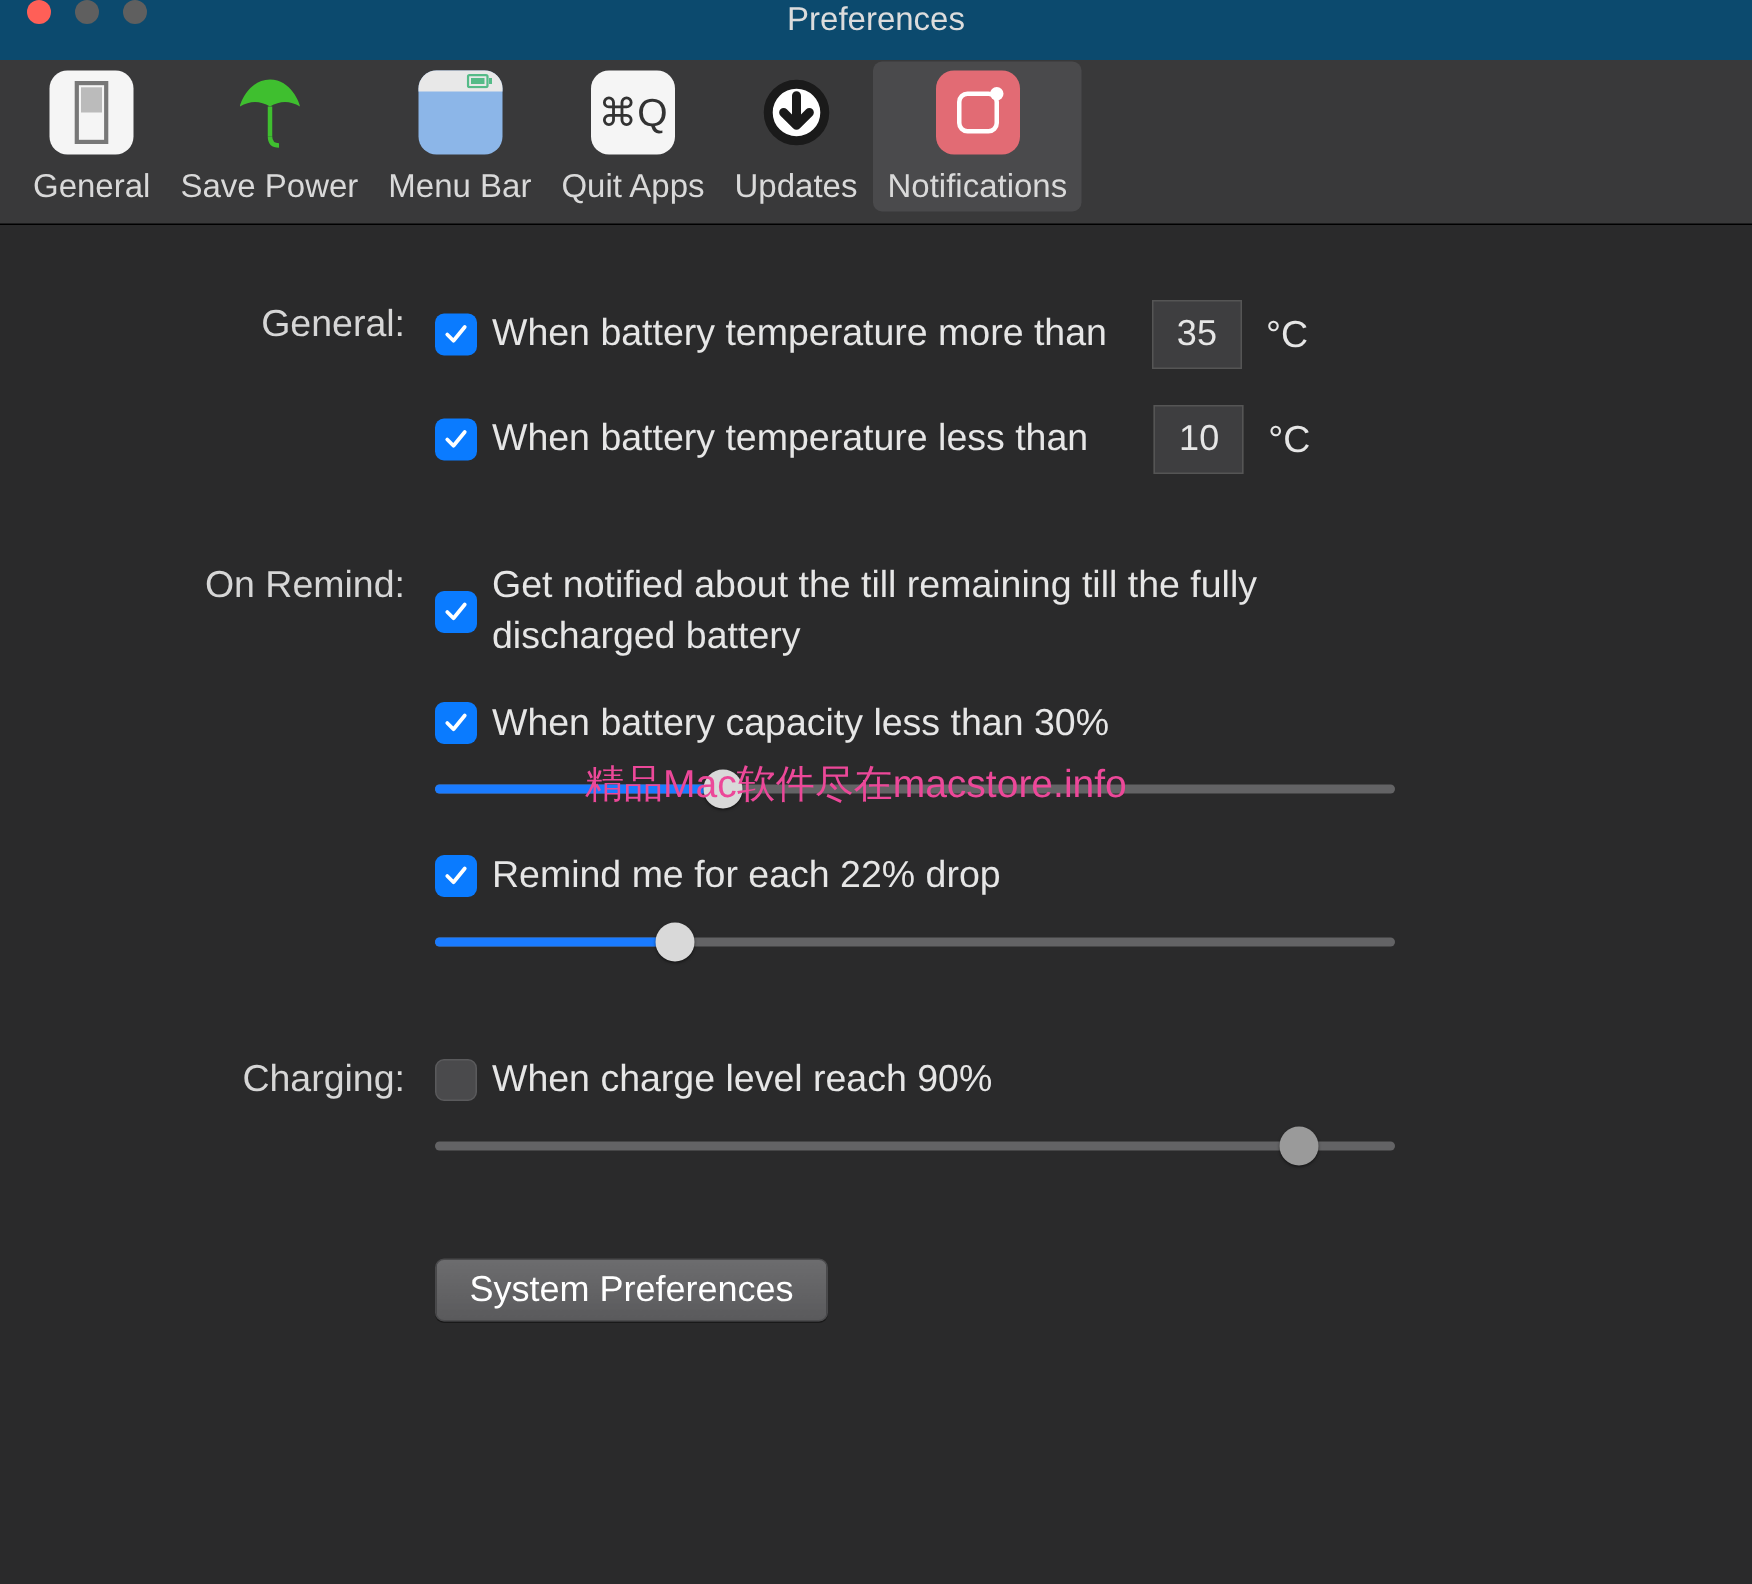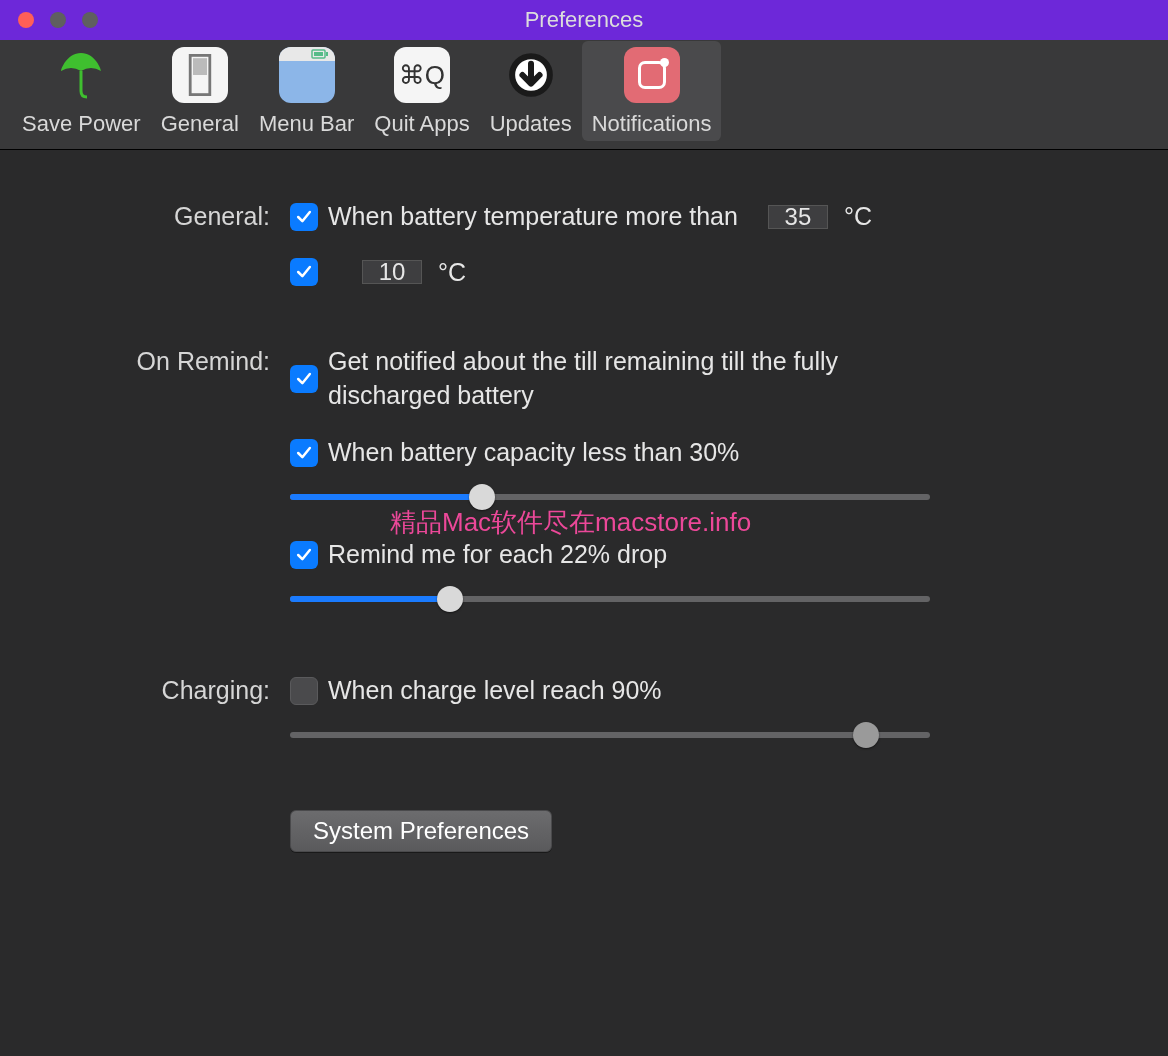--- a/index.html
+++ b/index.html
@@ -1,37 +1,37 @@
 <!DOCTYPE html>
 <html><head>
 <meta charset="utf-8">
 <style>
   * { box-sizing: border-box; margin: 0; padding: 0; }
   html, body { width: 1168px; height: 1056px; font-family: -apple-system, "Helvetica Neue", Arial, sans-serif; }
   body { background:#2a2a2b; color:#e6e6e6; font-size:24px; -webkit-font-smoothing:antialiased; }
-  .titlebar { height:40px; display:flex; align-items:center; padding-left:18px; gap:16px; background:#6d28d9; position:relative; }
+  .titlebar { height:40px; display:flex; padding-left:18px; gap:16px; background:#0c4a6e; position:relative; }
   .titlebar .dot { width:16px; height:16px; border-radius:50%; }
   .title-text { position:absolute; left:50%; transform:translateX(-50%); color:#dcdcdc; font-size:22px; }
   .toolbar { height:110px; background:#39393a; display:flex; align-items:flex-end; padding:0 12px 8px; border-bottom:1px solid #000; }
   .tool-item { display:flex; flex-direction:column; align-items:center; padding:6px 10px 4px; border-radius:6px; cursor:default; }
   .tool-item.active { background:#4a4a4c; }
   .tool-icon { width:56px; height:56px; border-radius:12px; display:flex; align-items:center; justify-content:center; margin-bottom:8px; }
   .tool-label { font-size:22px; color:#d9d9d9; white-space:nowrap; }
   .content { padding:50px 60px; }
   .row { display:flex; margin-bottom:18px; }
   .section-spacer { height:40px; }
   .label-col { width:230px; text-align:right; padding-right:20px; color:#d6d6d6; font-size:25px; padding-top:2px; }
   .ctrl-col { flex:1; display:flex; flex-direction:column; gap:24px; }
   .line { display:flex; align-items:center; gap:10px; flex-wrap:wrap; }
   .checkbox { width:28px; height:28px; border-radius:6px; display:flex; align-items:center; justify-content:center; flex-shrink:0; }
   .checkbox.checked { background:#0a7bff; }
   .checkbox.unchecked { background:#4a4a4c; border:1px solid #5a5a5c; }
   .checkbox svg { width:20px; height:20px; }
   .cb-label { color:#e6e6e6; font-size:25px; line-height:1.35; max-width:640px; }
-  .num-input { width:60px; height:24px; background:#3e3e40; border:1px solid #555; color:#e6e6e6; font-size:24px; text-align:center; }
+  .num-input { width:60px; height:46px; background:#3e3e40; border:1px solid #555; color:#e6e6e6; font-size:24px; text-align:center; }
   .unit { font-size:25px; color:#e6e6e6; padding-left:6px; }
   .slider-wrap { position:relative; width:640px; height:26px; margin:6px 0 4px 0px; }
   .slider-track { position:absolute; top:50%; transform:translateY(-50%); left:0; right:0; height:6px; background:#636365; border-radius:3px; }
   .slider-fill { position:absolute; top:50%; transform:translateY(-50%); left:0; height:6px; background:#1a7bff; border-radius:3px; }
   .slider-thumb { position:absolute; top:50%; transform:translate(-50%,-50%); width:26px; height:26px; border-radius:50%; background:#d9d9d9; box-shadow:0 1px 2px rgba(0,0,0,.5); }
   .btn { display:inline-block; background:linear-gradient(#6c6c6e,#5a5a5c); border:1px solid #4a4a4c; border-radius:6px; padding:6px 22px; color:#fff; font-size:24px; box-shadow:0 1px 0 rgba(0,0,0,.4); }
   .watermark { position:absolute; left:390px; top:505px; color:#ec4899; font-size:26px; pointer-events:none; font-weight:500; }
   .wrapper { position:relative; }
 </style>
 </head>
@@ -41,37 +41,37 @@
 
 <div class="titlebar">
   <div class="dot" style="background:#ff5f57"></div>
   <div class="dot" style="background:#5f5f5f"></div>
   <div class="dot" style="background:#5f5f5f"></div>
   <div class="title-text">Preferences</div>
 </div>
 
 <div class="toolbar">
   <div class="tool-item">
+    <div class="tool-icon" style="background:#f5f5f5">
+      <svg viewBox="0 0 40 40">
+            <rect x="13" y="6" width="14" height="28" fill="none" stroke="#777" stroke-width="2"></rect>
+            <rect x="15" y="8" width="10" height="12" fill="#bbb"></rect>
+          </svg>
+    </div>
+    <div class="tool-label">General</div>
+  </div>
+  <div class="tool-item">
     <div class="tool-icon">
       <svg viewBox="0 0 56 56" width="56" height="56">
         <path d="M28 6 C14 6 8 22 8 24 Q18 18 28 24 Q38 18 48 24 C48 22 42 6 28 6 Z" fill="#3fbf2f"></path>
         <line x1="28" y1="24" x2="28" y2="44" stroke="#3fbf2f" stroke-width="3"></line>
         <path d="M28 44 Q28 50 34 50" fill="none" stroke="#3fbf2f" stroke-width="3"></path>
       </svg>
     </div>
     <div class="tool-label">Save Power</div>
-  </div>
-  <div class="tool-item">
-    <div class="tool-icon" style="background:#f5f5f5">
-      <svg viewBox="0 0 40 40">
-            <rect x="13" y="6" width="14" height="28" fill="none" stroke="#777" stroke-width="2"></rect>
-            <rect x="15" y="8" width="10" height="12" fill="#bbb"></rect>
-          </svg>
-    </div>
-    <div class="tool-label">General</div>
   </div>
   <div class="tool-item">
     <div class="tool-icon" style="background:#8cb6e8;border-radius:12px;position:relative">
       <div style="position:absolute;top:0;left:0;right:0;height:14px;background:#e8e8e8;border-radius:12px 12px 0 0;display:flex;align-items:center;justify-content:flex-end;padding-right:6px">
         <svg width="18" height="10" viewBox="0 0 18 10">
               <rect x="1" y="1" width="13" height="8" rx="1" fill="none" stroke="#5b8" stroke-width="1.5"></rect>
               <rect x="3" y="3" width="9" height="4" fill="#5b8"></rect>
               <rect x="15" y="3" width="2" height="4" fill="#5b8"></rect>
             </svg>
       </div>
@@ -118,20 +118,21 @@
         <div style="width:10px"></div>
         <input class="num-input" value="35" style="">
         <span class="unit">°C</span>
       </div>
       <div class="line">
         <div class="checkbox checked">
               <svg viewBox="0 0 24 24">
                 <path d="M5 12l5 5 9-11" fill="none" stroke="#fff" stroke-width="3" stroke-linecap="round" stroke-linejoin="round"></path>
               </svg>
             </div>
+        <span class="cb-label">When battery temperature less than</span>
         <div style="width:24px"></div>
         <input class="num-input" value="10" style="">
         <span class="unit">°C</span>
       </div>
     </div>
   </div>
 
   <div class="section-spacer"></div>
 
   <div class="row">

